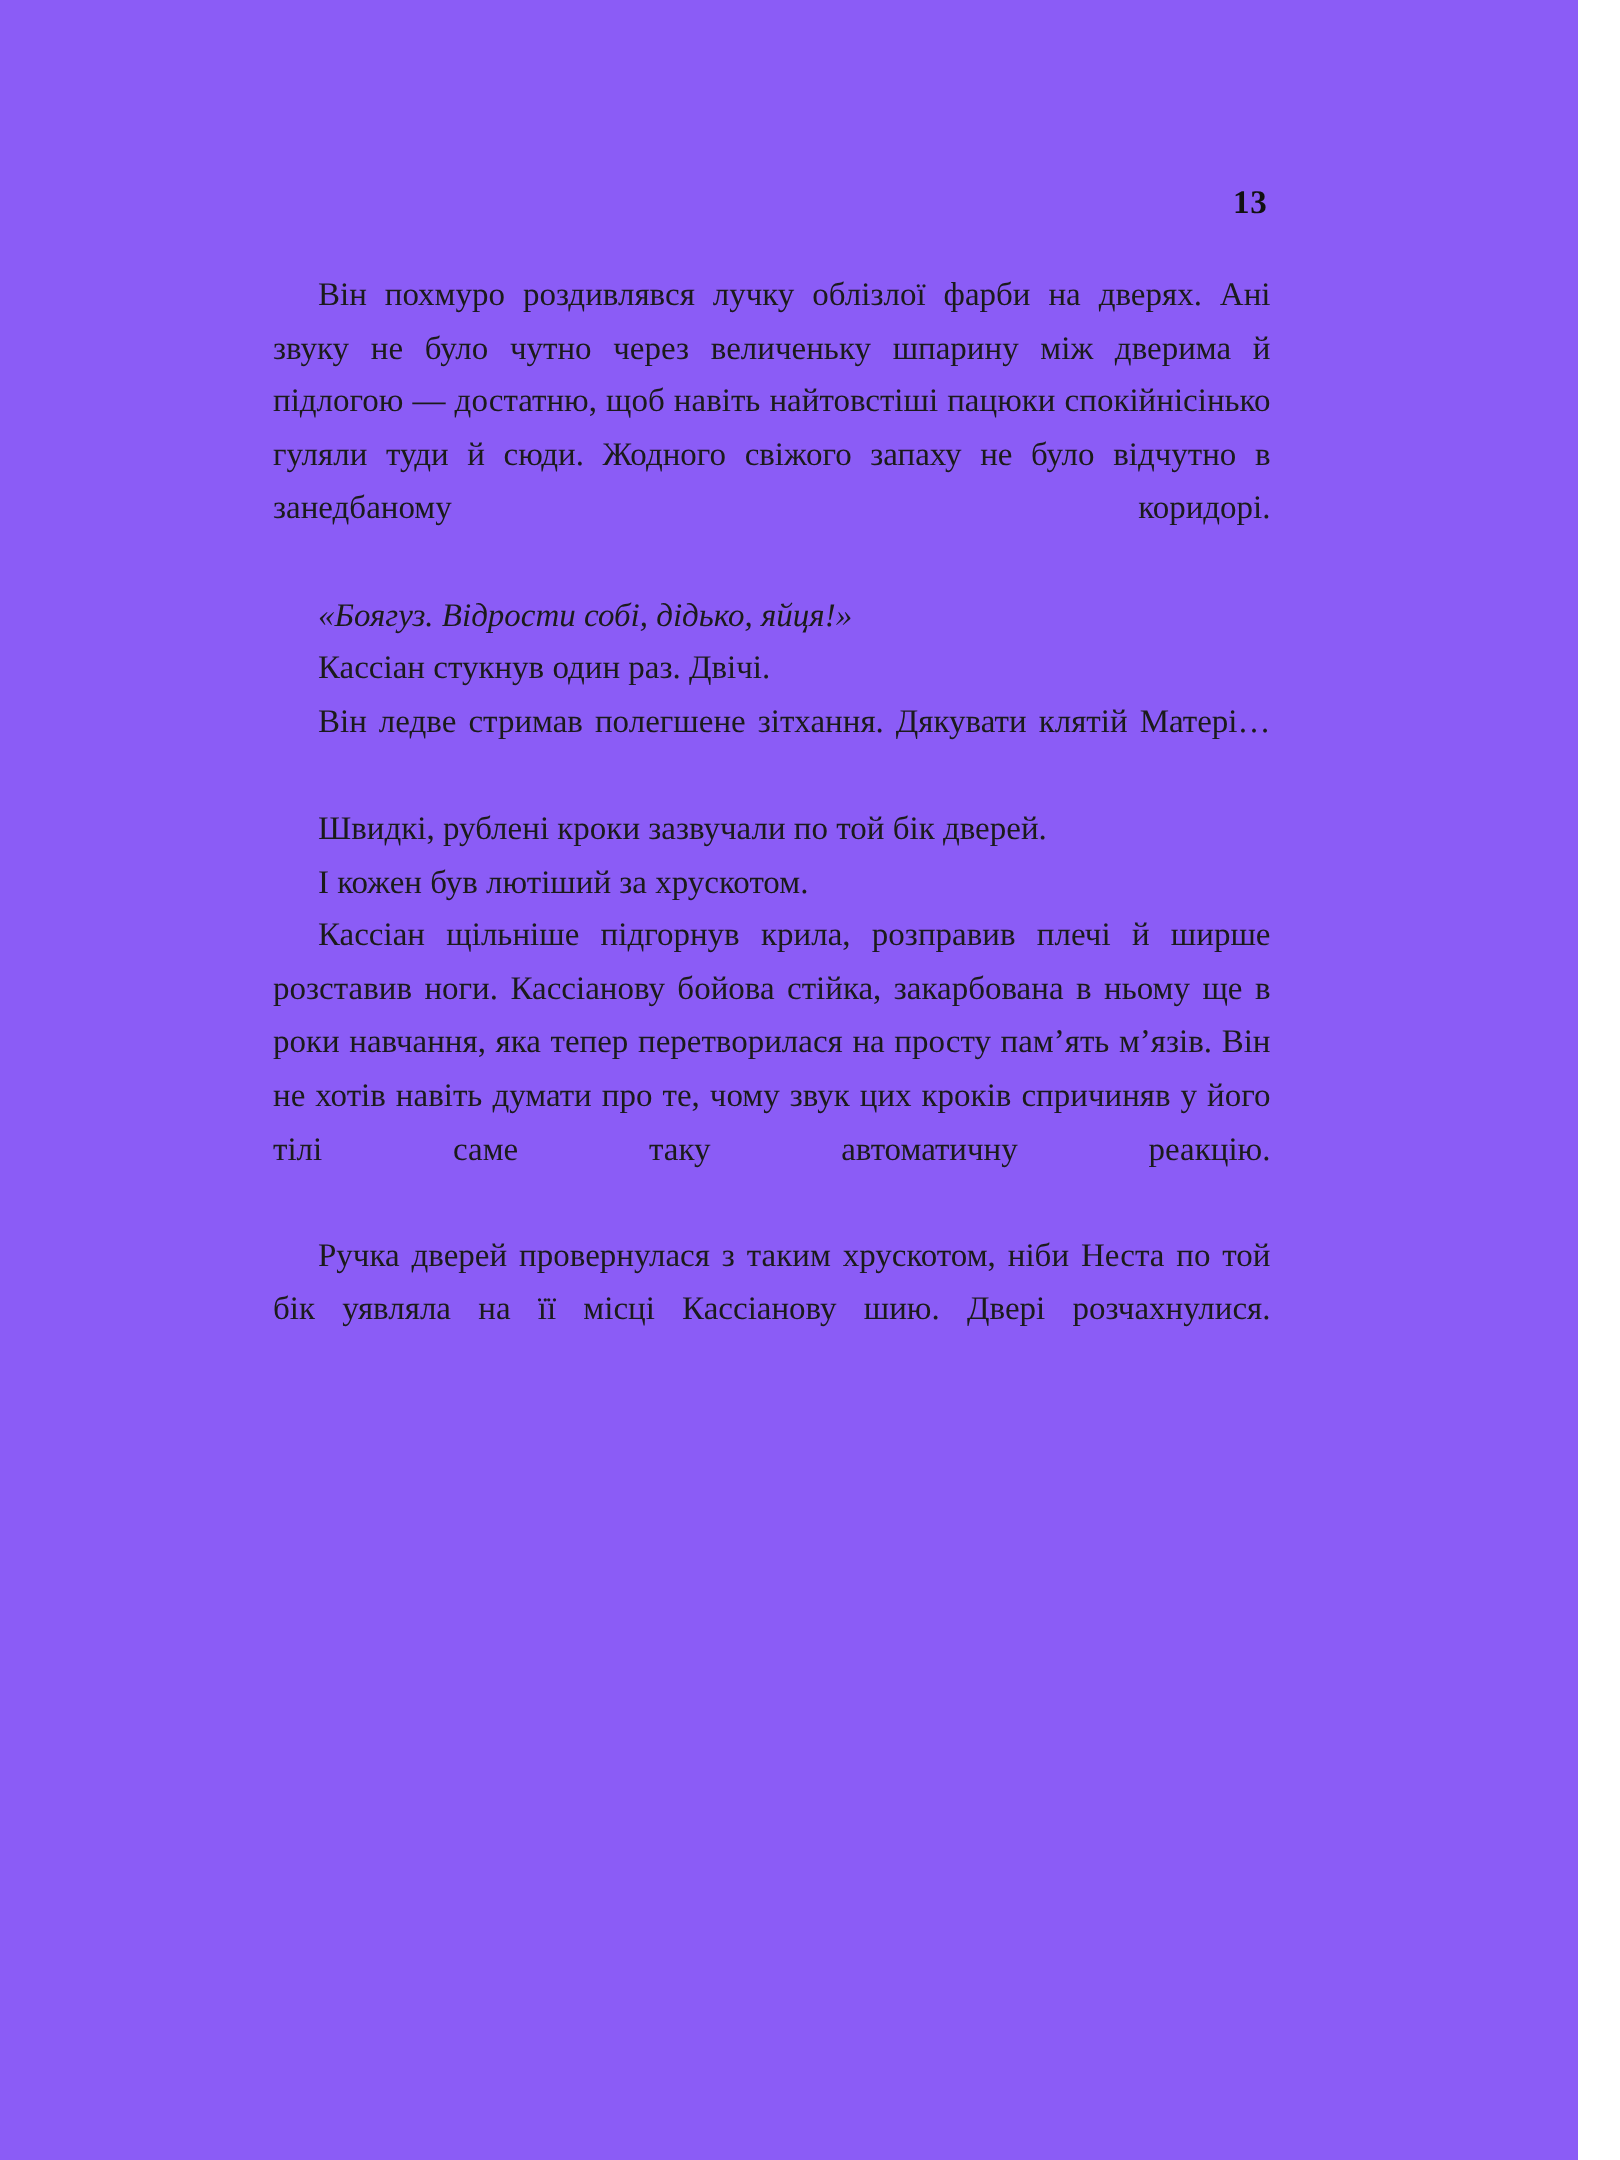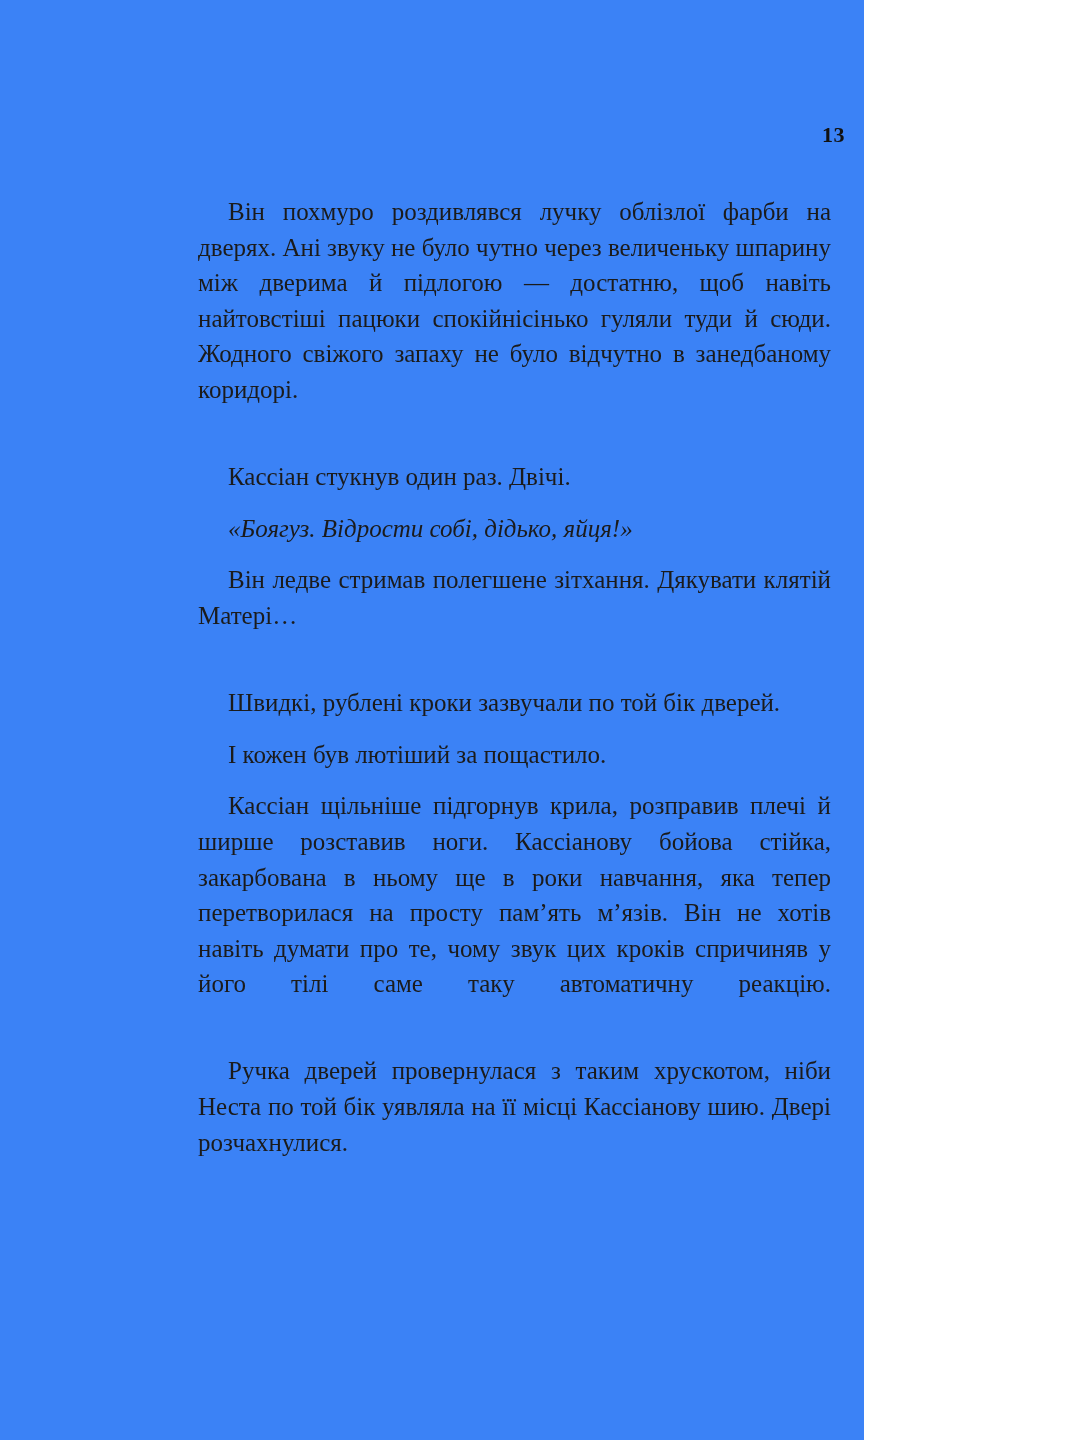--- a/index.html
+++ b/index.html
@@ -10,23 +10,23 @@
     width: 1080px;
     height: 1440px;
     background: #ffffff;
     font-family: "Liberation Serif", "DejaVu Serif", serif;
     color: #1a1a1a;
     overflow: hidden;
   }
 
   .page {
     position: relative;
-    width: 864px;
+    width: 1052px;
     height: 1440px;
-    background: #3b82f6;
+    background: #8b5cf6;
   }
 
   
   .folio {
     position: absolute;
     top: 124px;
     left: 182px;
     width: 663px;
     text-align: right;
     font-size: 22px;
@@ -38,22 +38,22 @@
 
   
   .textblock {
     position: absolute;
     top: 178px;
     left: 182px;
     width: 665px;
   }
 
   .para {
-    margin: 16px;
-    font-size: 25px;
+    margin: 0;
+    font-size: 22px;
     line-height: 35.6px;
     text-align: justify;
     text-justify: inter-word;
     text-indent: 30px;
     hyphens: manual;
     -webkit-hyphens: manual;
     color: #1b1b1b;
     font-weight: 400;
   }
 
@@ -75,23 +75,23 @@
 </style>
 </head>
 <body>
 
 <div class="page">
 
   <div class="folio">13</div>
 
   <div class="textblock">
     <p class="para">Він похмуро роздивлявся лучку облізлої фарби на дверях. Ані звуку не було чутно через величеньку шпарину між дверима й підлогою — достатню, щоб навіть найтовстіші пацюки спокійнісінько гуляли туди й сюди. Жодного свіжого запаху не було відчутно в занедбаному коридорі.</p>
+    <p class="para italic short">«Боягуз. Відрости собі, дідько, яйця!»</p>
     <p class="para short">Кассіан стукнув один раз. Двічі.</p>
-    <p class="para italic short">«Боягуз. Відрости собі, дідько, яйця!»</p>
     <p class="para">Він ледве стримав полегшене зітхання. Дякувати клятій Матері…</p>
     <p class="para short">Швидкі, рублені кроки зазвучали по той бік дверей.</p>
-    <p class="para short">І кожен був лютіший за пощастило.</p>
+    <p class="para short">І кожен був лютіший за хрускотом.</p>
     <p class="para">Кассіан щільніше підгорнув крила, розправив плечі й ширше розставив ноги. Кассіанову бойова стійка, закарбована в ньому ще в роки навчання, яка тепер перетворилася на просту пам’ять м’язів. Він не хотів навіть думати про те, чому звук цих кроків спричиняв у його тілі саме таку автоматичну реакцію.</p>
     <p class="para">Ручка дверей провернулася з таким хрускотом, ніби Неста по той бік уявляла на її місці Кассіанову шию. Двері розчахнулися.</p>
 
   </div>
 
 </div>
 
 </body></html>

